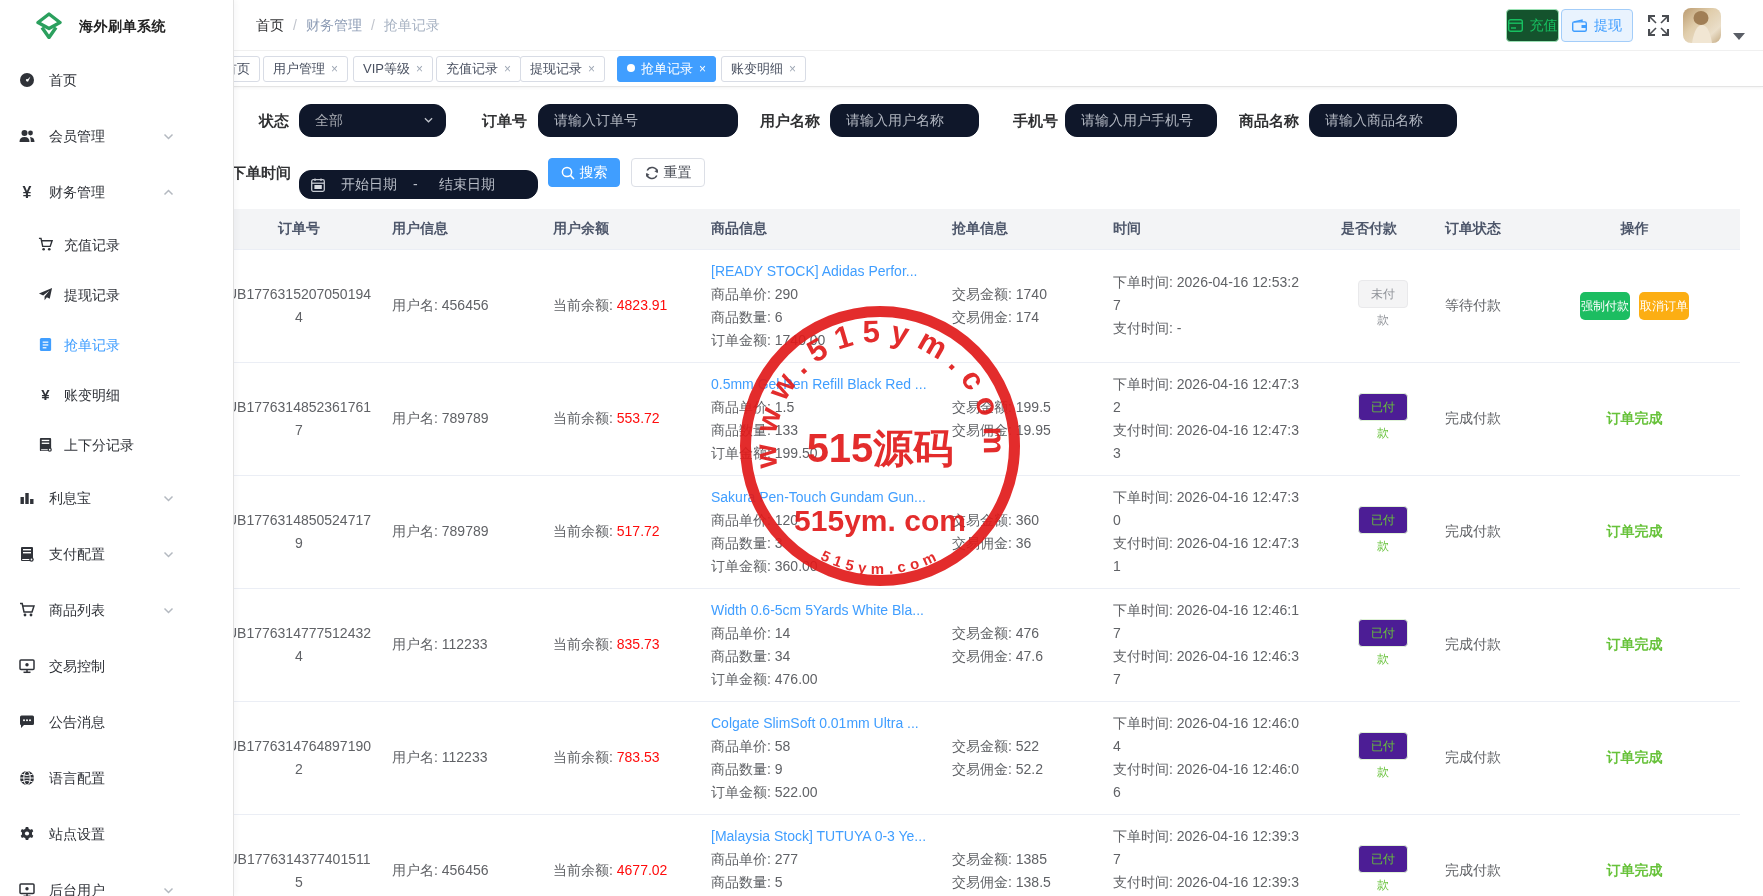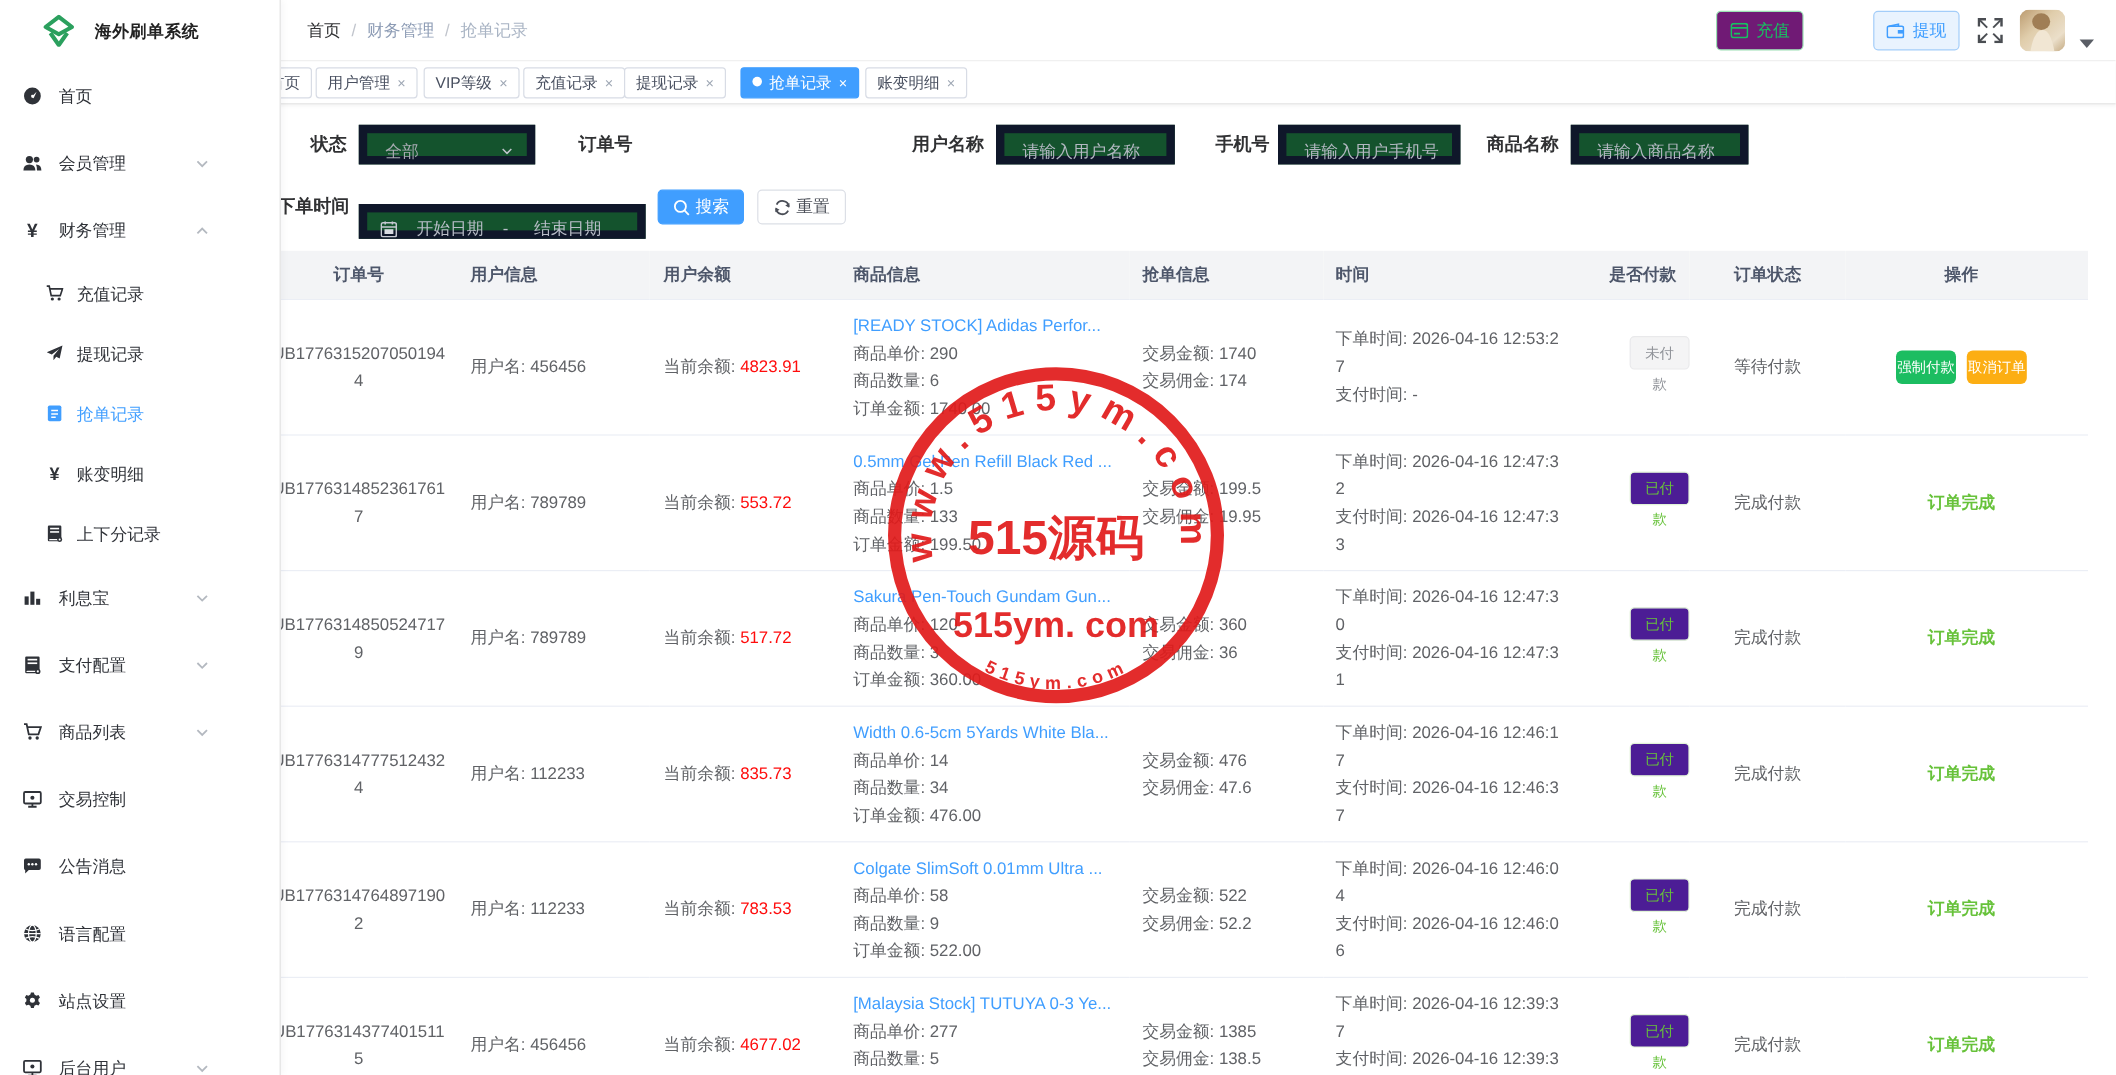--- a/index.html
+++ b/index.html
@@ -22,41 +22,41 @@
 .smi.active .txt { color:#409eff; }
 
 #navbar { position:absolute; left:196px; top:0; width:1567px; height:51px; background:#fff;
   border-bottom:1px solid #f0f0f0; z-index:4;}
 #crumb { position:absolute; left:60px; top:0; height:50px; line-height:50px; font-size:14px; color:#303133;}
 #crumb .sep { color:#c0c4cc; margin:0 9px; }
 #crumb .c2 { color:#8d9cb5; }
 #crumb .c3 { color:#a9b4c4; }
 .topbtn { position:absolute; top:9px; height:33px; border-radius:4px; font-size:14px;
   display:flex; align-items:center; justify-content:center; gap:7px;}
-#btn-cz { left:1234px; width:73px; background:#701a75; border:1px solid #9be0b4; color:#17c161;}
+#btn-cz { left:1310px; width:53px; background:#14532d; border:1px solid #9be0b4; color:#17c161;}
 #btn-tx { left:1365px; width:72px; background:#e9f3fe; border:1px solid #a3cdf9; color:#409eff;}
 #avatar { position:absolute; left:1487px; top:8px; width:38px; height:35px; border-radius:8px; overflow:hidden;}
 #caret { position:absolute; left:1537px; top:33px; width:0; height:0;
   border-left:6px solid transparent; border-right:6px solid transparent; border-top:7px solid #5a5e66;}
 
 #tabbar { position:absolute; left:196px; top:51px; width:1567px; height:36px; background:#fff;
   border-bottom:1px solid #e4e4e4; box-shadow:0 1px 3px rgba(0,0,0,.05); z-index:3; }
 .tab { position:absolute; top:5px; height:26px; line-height:24px; border:1px solid #d8dce5;
   border-radius:3px; background:#fff; color:#495060; font-size:13px; padding:0 9px; white-space:nowrap;}
 .tab .x { color:#9ea7b4; font-size:12px; margin-left:6px; }
 .tab.on { background:#409eff; border-color:#409eff; color:#fff; }
 .tab.on .x { color:#fff; }
 .tab.on .dot { display:inline-block; width:8px; height:8px; background:#fff; border-radius:50%;
   margin-right:6px; position:relative; top:-1px;}
 
 #main { position:absolute; left:196px; top:87px; width:1567px; height:809px; background:#fff; }
 .flabel { position:absolute; font-size:15px; font-weight:bold; color:#303133; }
 .r1lab { top:17px; height:33px; line-height:33px; }
 .r2lab { top:71px; height:29px; line-height:29px; }
-.ctrl { position:absolute; border:7px solid #0f172a; border-radius:0; background:#14532d; }
+.ctrl { position:absolute; border:1px solid #0f172a; border-radius:12px; background:#0f172a; }
 .r1c { top:17px; height:33px; }
 .r2c { top:71px; height:29px; }
 .ph { color:#b3b8c2; font-size:14px; }
 #sel { left:103px; width:147px; }
 #sel .ph { position:absolute; left:15px; top:0; line-height:31px; color:#a8abb2;}
 #sel .arr { position:absolute; right:12px; top:12px; width:9px; height:6px;}
 #in1 { left:342px; width:200px; } #in2 { left:634px; width:149px; }
 #in3 { left:869px; width:152px; } #in4 { left:1113px; width:148px; }
 .ctrl .p { position:absolute; left:15px; top:0; line-height:31px; color:#b3b8c2; font-size:14px; white-space:nowrap;}
 #dates { left:103px; width:239px;margin-top:12px; }
@@ -329,20 +329,23 @@
 
 <div id="main">
   <div class="flabel r1lab" style="left:63px">状态</div>
   <div class="ctrl r1c" id="sel">
       <span class="ph">全部</span>
     <svg class="arr" viewBox="0 0 10 6">
         <path d="M1 1 L5 5 L9 1" fill="none" stroke="#c0c4cc" stroke-width="1.4"></path>
       </svg>
   </div>
   <div class="flabel r1lab" style="left:286px">订单号</div>
+  <div class="ctrl r1c" id="in1">
+      <span class="p">请输入订单号</span>
+    </div>
   <div class="flabel r1lab" style="left:564px">用户名称</div>
   <div class="ctrl r1c" id="in2">
       <span class="p">请输入用户名称</span>
     </div>
   <div class="flabel r1lab" style="left:817px">手机号</div>
   <div class="ctrl r1c" id="in3">
       <span class="p">请输入用户手机号</span>
     </div>
   <div class="flabel r1lab" style="left:1043px">商品名称</div>
   <div class="ctrl r1c" id="in4">

